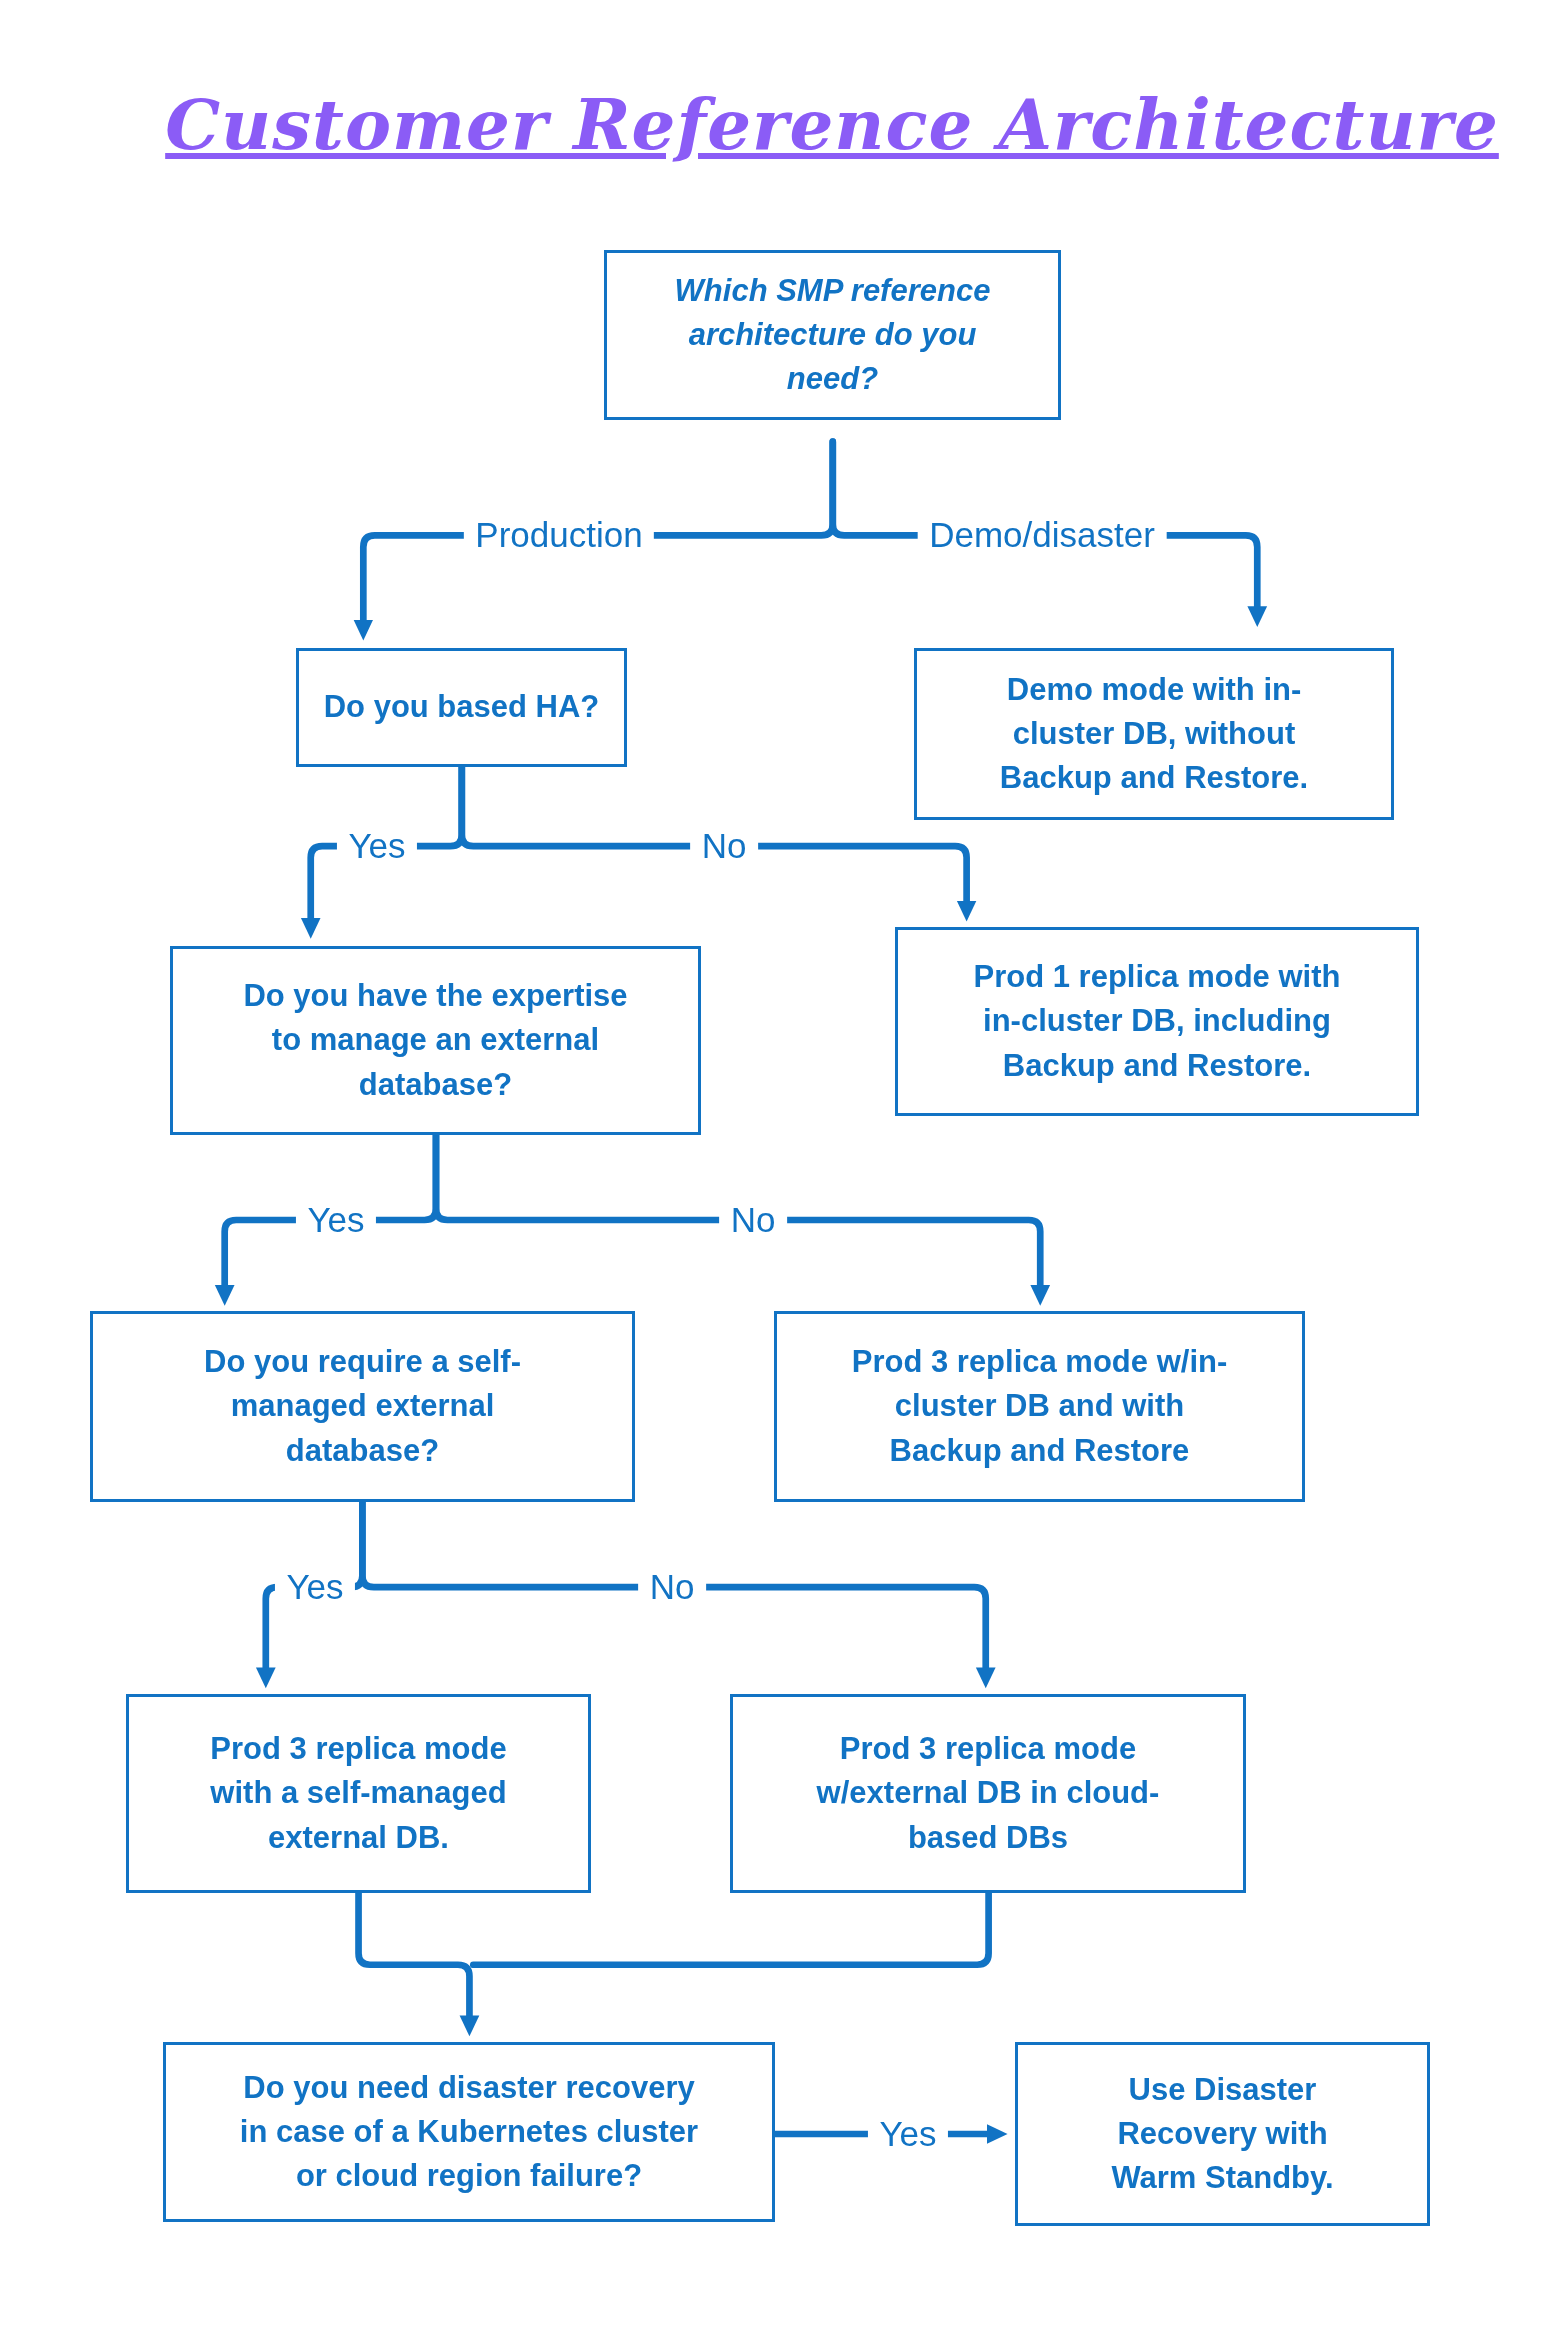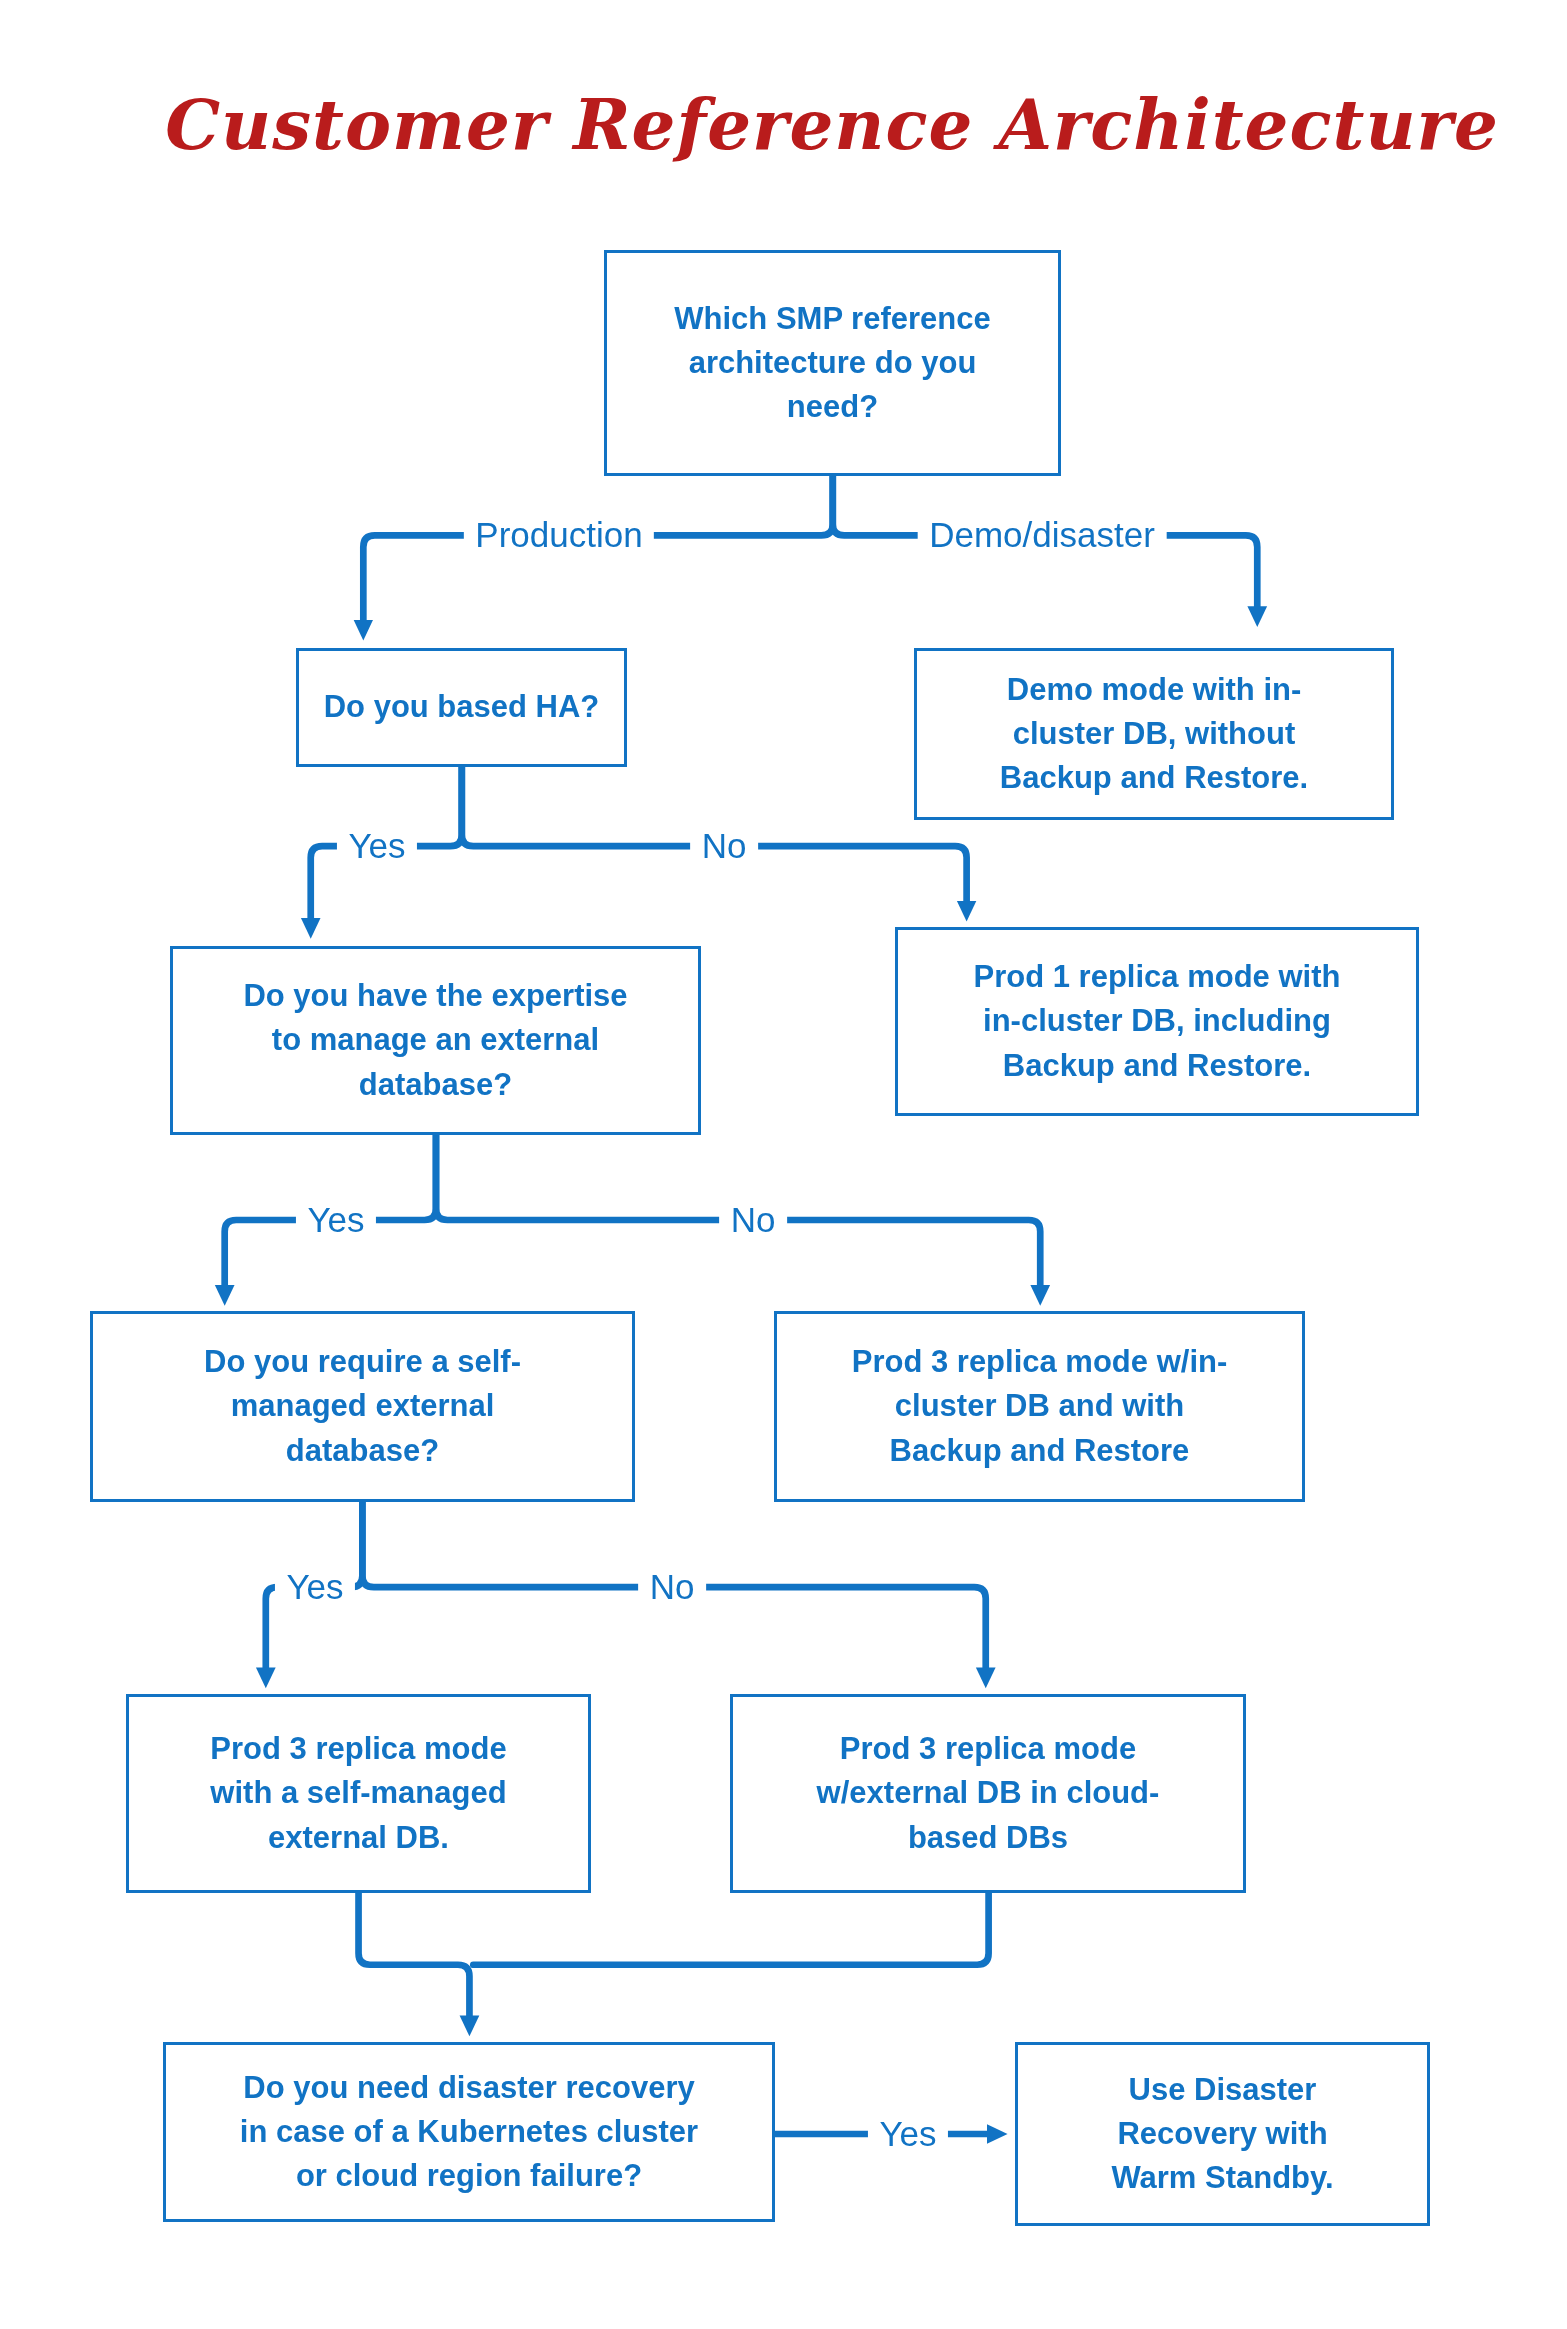--- a/index.html
+++ b/index.html
@@ -20,27 +20,28 @@
     left: 0;
     top: 0;
     width: 1568px;
     height: 2330px;
   }
   .title {
     position: absolute;
     left: 832px;
     top: 84px;
     transform: translateX(-50%);
-    color: #b91c1c;
+    color: #8b5cf6;
     font-family: "DejaVu Serif", serif;
     font-style: italic;
     font-weight: bold;
     font-size: 69px;
     letter-spacing: 1px;
     white-space: nowrap;
+    text-decoration: underline;
   }
   .node {
     position: absolute;
     box-sizing: border-box;
     border: 3.8px solid #1173c4;
     background: #ffffff;
     display: flex;
     align-items: center;
     justify-content: center;
     text-align: center;
@@ -101,21 +102,21 @@
 
     <path class="flow-line" d="M 379 1570 L 379 1648 Q 379 1660 391 1660 L 1019 1660 Q 1031 1660 1031 1672 L 1031 1746" marker-end="url(#arrow)"></path>
 
     <path class="flow-line" d="M 375 1978 L 375 2043 Q 375 2055 387 2055 L 479 2055 Q 491 2055 491 2067 L 491 2110" marker-end="url(#arrow)"></path>
 
     <path class="flow-line" d="M 1034 1978 L 1034 2043 Q 1034 2055 1022 2055 L 495 2055"></path>
 
     <path class="flow-line" d="M 810 2232 L 1034 2232" marker-end="url(#arrow)"></path>
   </svg>
 
-  <div class="node" style="left:604px; top:250px; width:457px; height:226px;">
+  <div class="node" style="left:604px; top:250px; width:457px; height:170px;font-style:italic;">
     <div class="node-text">Which SMP reference
 architecture do you
 need?</div>
   </div>
 
   <div class="node" style="left:296px; top:648px; width:331px; height:119px;">
     <div class="node-text">Do you based HA?</div>
   </div>
 
   <div class="node" style="left:914px; top:648px; width:480px; height:172px;">

